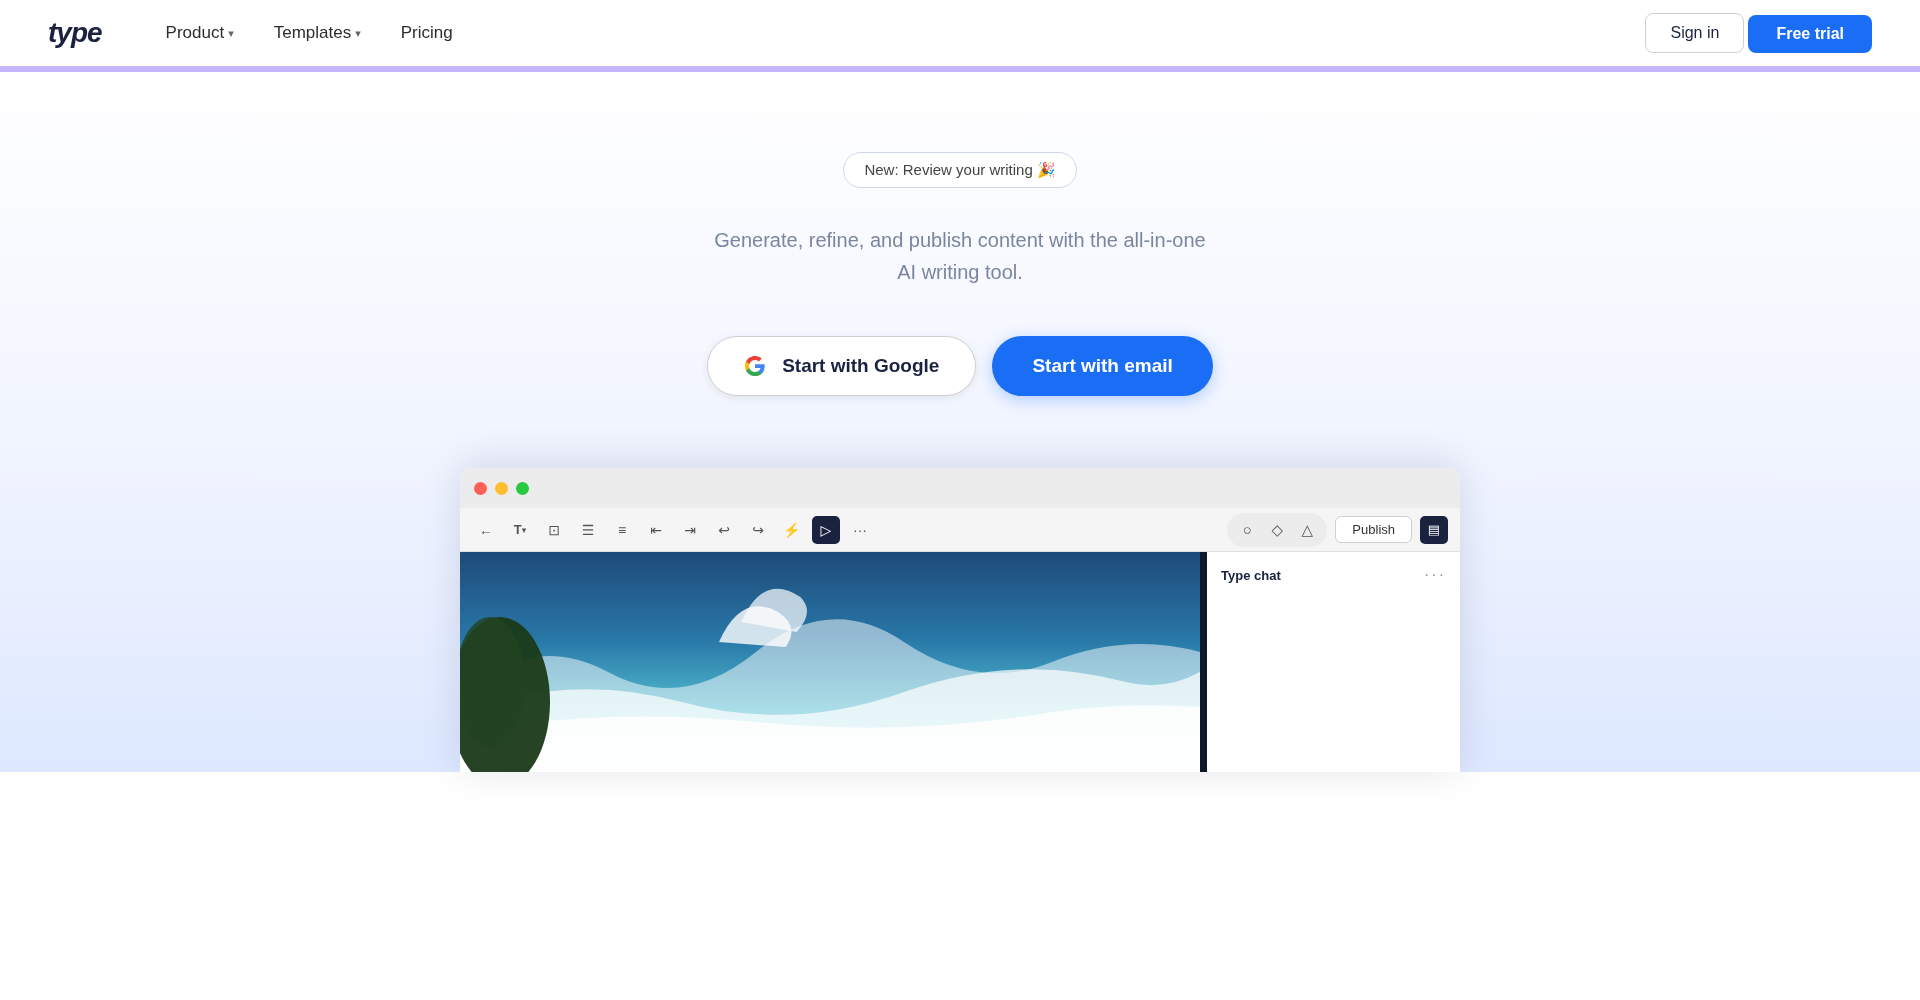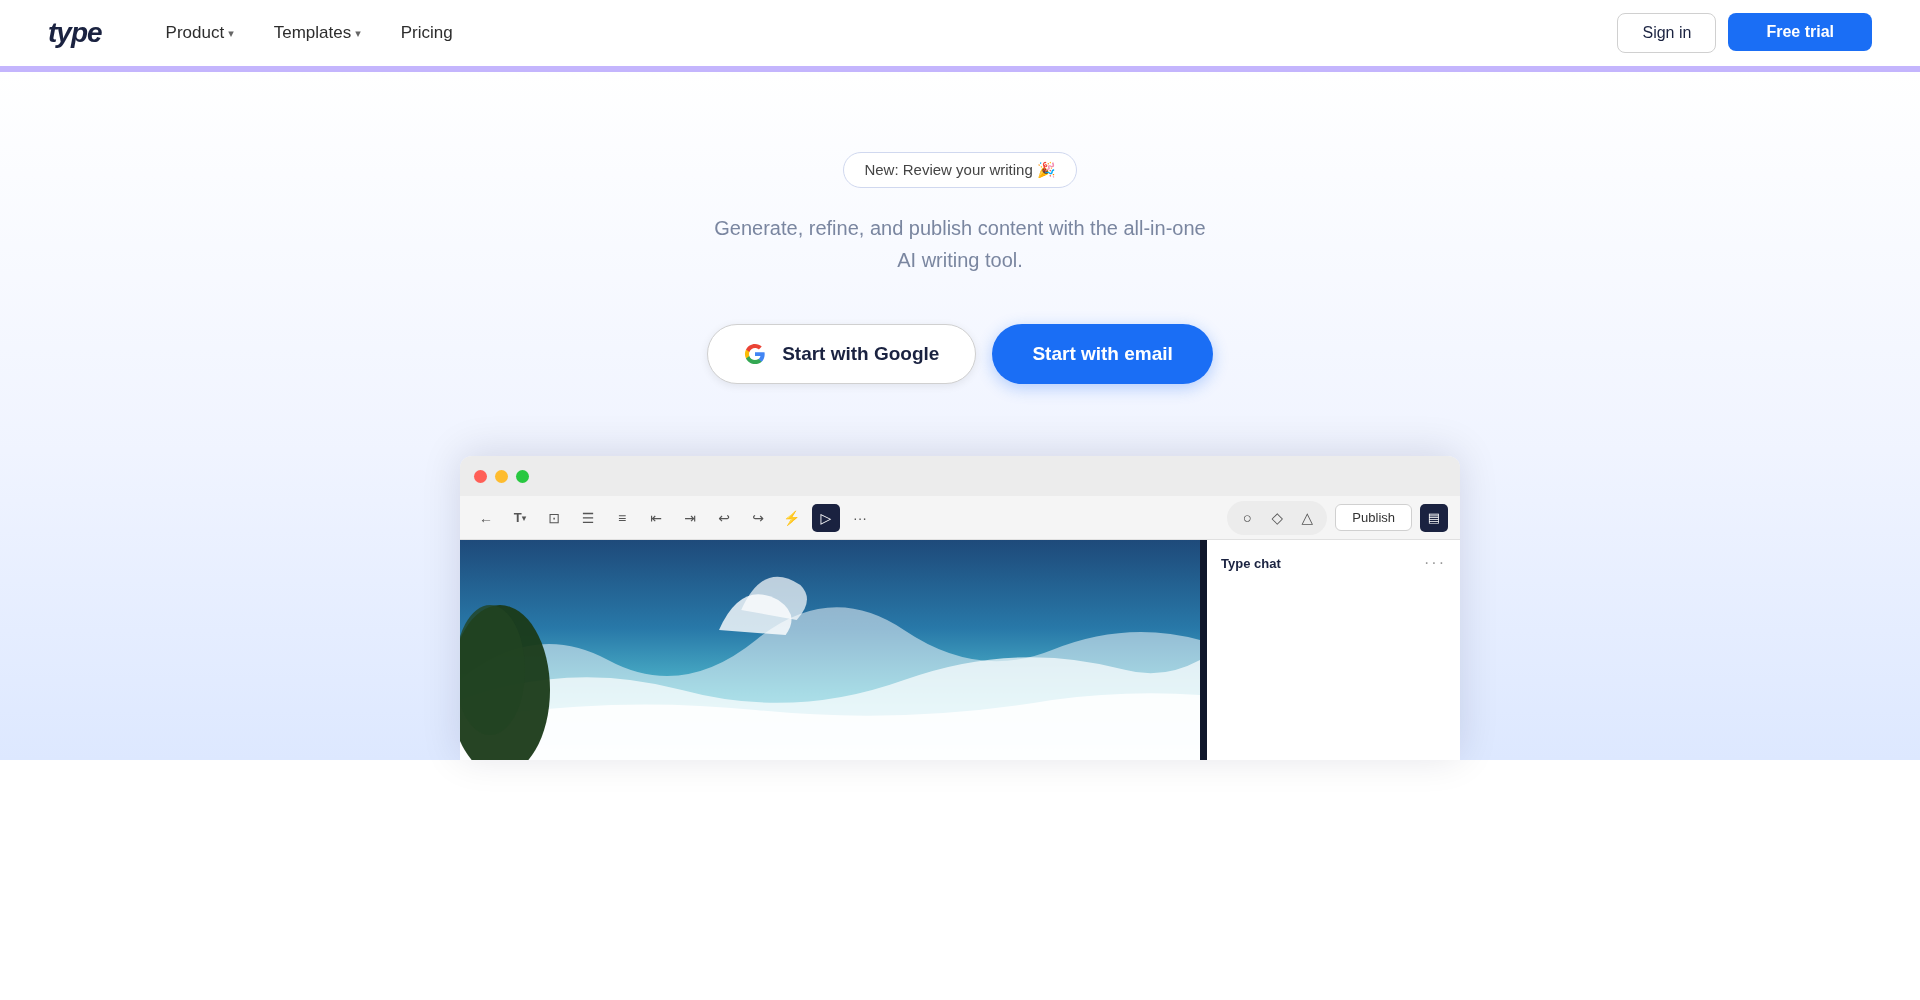--- a/index.html
+++ b/index.html
@@ -40,35 +40,35 @@
       cursor: pointer;
       border-radius: 6px;
       font-weight: 500;
     }
     .chevron {
       font-size: 11px;
       color: #666;
     }
     .nav-actions {
       display: flex;
-      align-items: flex-start;
-      gap: 12px;
+      align-items: flex-end;
+      gap: 4px;
     }
     .btn-signin {
       padding: 10px 24px;
       font-size: 16px;
       font-weight: 500;
       color: #1a2240;
       background: #fff;
       border: 1.5px solid #d0d0d0;
       border-radius: 8px;
       cursor: pointer;
     }
     .btn-freetrial {
-      padding: 10px 38px;
+      padding: 10px 28px;
       font-size: 16px;
       font-weight: 600;
       color: #fff;
       background: #1a6ef5;
       border: none;
       border-radius: 8px;
       cursor: pointer;
     }
 
     
@@ -84,21 +84,21 @@
     }
     .badge {
       display: inline-flex;
       align-items: center;
       gap: 6px;
       padding: 8px 20px;
       border: 1.5px solid #d0d8ef;
       border-radius: 999px;
       font-size: 15px;
       color: #444;
-      margin-bottom: 24px;
+      margin-bottom: 36px;
       background: #fff;
     }
     .hero-title {
       font-size: 76px;
       font-weight: 900;
       color: #1a2240;
       text-align: center;
       line-height: 1.1;
       letter-spacing: -2px;
       margin-bottom: 24px;

